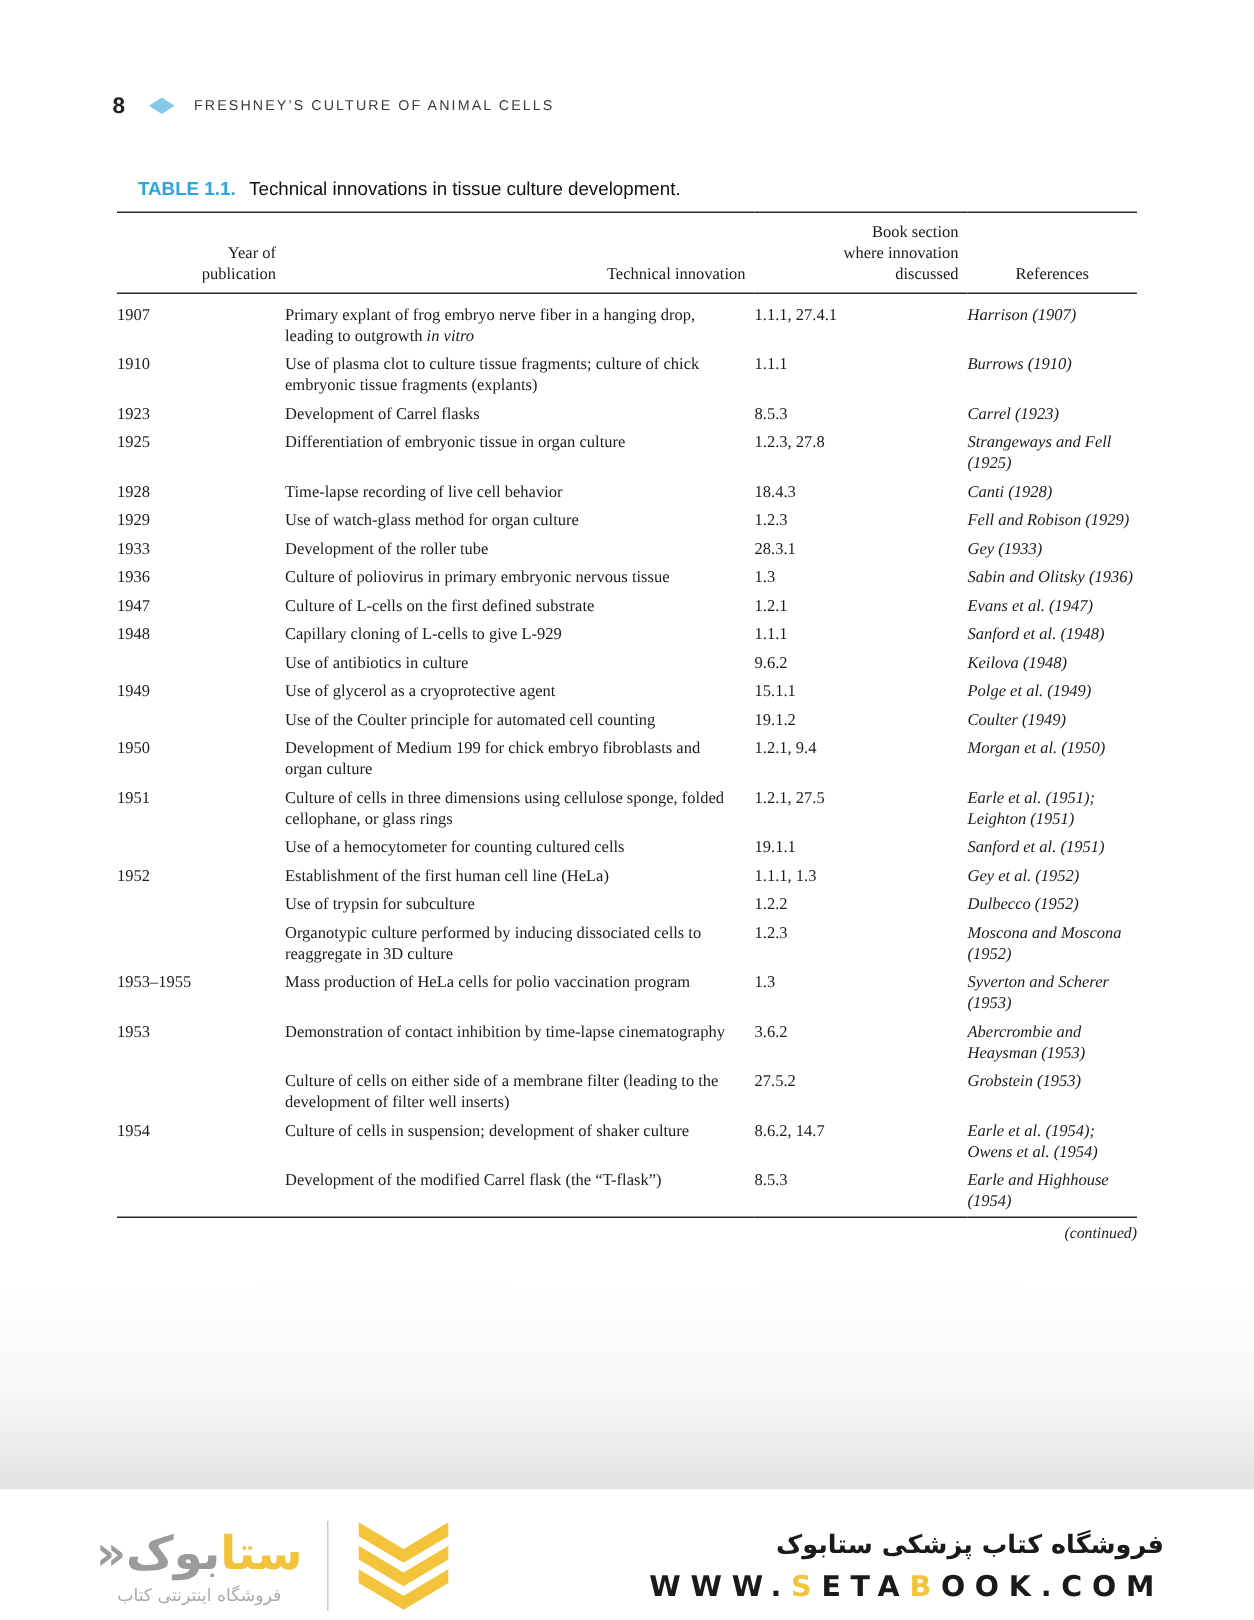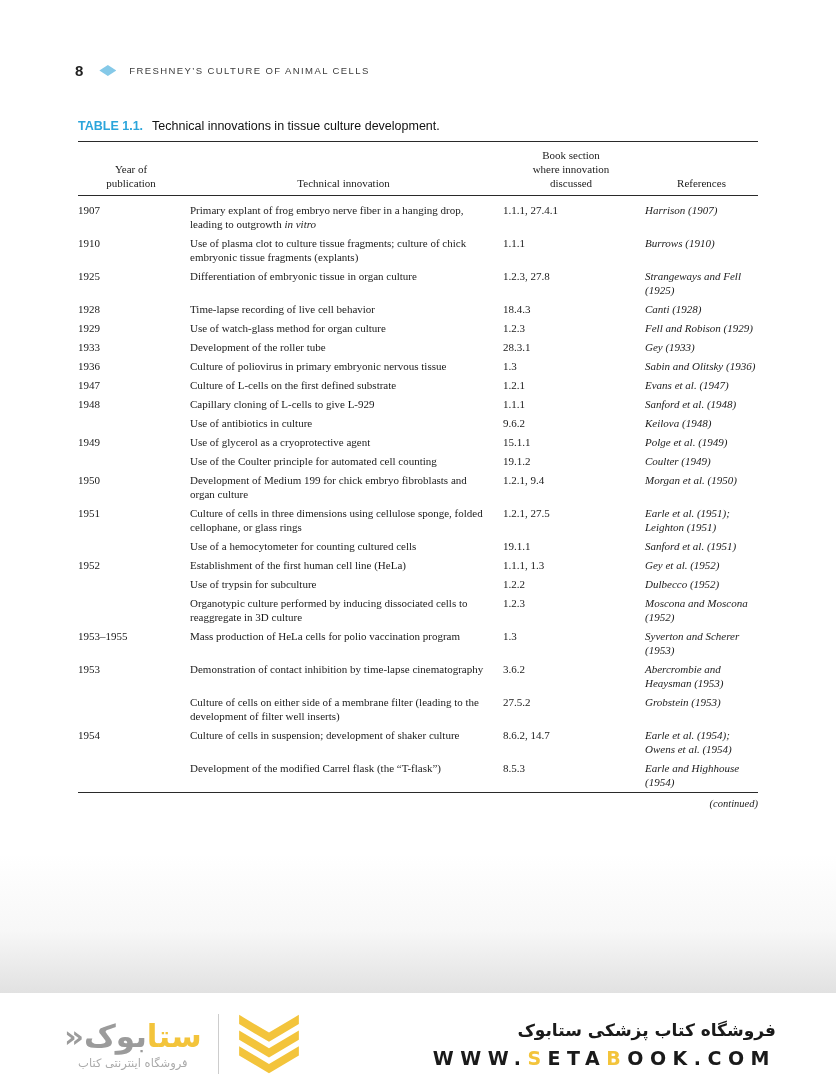--- a/index.html
+++ b/index.html
@@ -22,37 +22,37 @@
     width: 17px; height: 11px; margin: 0 13px 0 16px;
     background: #85C9E8;
     clip-path: polygon(50% 0, 100% 50%, 50% 100%, 0 50%);
   }
   .head-text {
     font-size: 9.5px; letter-spacing: 1.4px; color: #3c3c3c;
   }
 
   
   .table-title-row {
-    position: absolute; left: 78px; top: 119px; width: 690px;
+    position: absolute; left: 92px; top: 119px; width: 690px;
     font-size: 12.5px;
   }
   .table-label { color: #2BA5DB; font-weight: bold; margin-right: 9px; }
   .table-caption { color: #111; }
 
   
   .table-wrap { position: absolute; left: 78px; top: 141px; width: 680px; }
   table.innovations {
     border-collapse: collapse; width: 680px;
     font-family: "Liberation Serif", serif;
     font-size: 11px; line-height: 14px; color: #1b1b1b;
     border-top: 1.5px solid #2a2a2a;
     border-bottom: 1.5px solid #2a2a2a;
   }
   thead th {
-    font-weight: normal; text-align: center; vertical-align: bottom;
+    font-weight: normal; text-align: right; vertical-align: bottom;
     padding: 6px 6px 5px 0;
     white-space: pre-line;
     border-bottom: 1.5px solid #2a2a2a;
   }
   thead th.col-refs { text-align: center; padding-right: 0; }
   tbody td { vertical-align: top; padding: 2.5px 10px 2.5px 0; }
   tbody tr:first-child td { padding-top: 7px; }
   td.col-refs { padding-right: 0; font-style: italic; }
   .continued {
     width: 680px; text-align: right;
@@ -148,20 +148,26 @@
           <td class="col-section">1.1.1, 27.4.1</td>
           <td class="col-refs">Harrison (1907)</td>
         </tr>
         <tr>
           <td class="col-year">1910</td>
           <td class="col-innovation">Use of plasma clot to culture tissue fragments; culture of chick embryonic tissue fragments (explants)</td>
           <td class="col-section">1.1.1</td>
           <td class="col-refs">Burrows (1910)</td>
         </tr>
         <tr>
+          <td class="col-year">1923</td>
+          <td class="col-innovation">Development of Carrel flasks</td>
+          <td class="col-section">8.5.3</td>
+          <td class="col-refs">Carrel (1923)</td>
+        </tr>
+        <tr>
           <td class="col-year">1925</td>
           <td class="col-innovation">Differentiation of embryonic tissue in organ culture</td>
           <td class="col-section">1.2.3, 27.8</td>
           <td class="col-refs">Strangeways and Fell (1925)</td>
         </tr>
         <tr>
           <td class="col-year">1928</td>
           <td class="col-innovation">Time-lapse recording of live cell behavior</td>
           <td class="col-section">18.4.3</td>
           <td class="col-refs">Canti (1928)</td>

